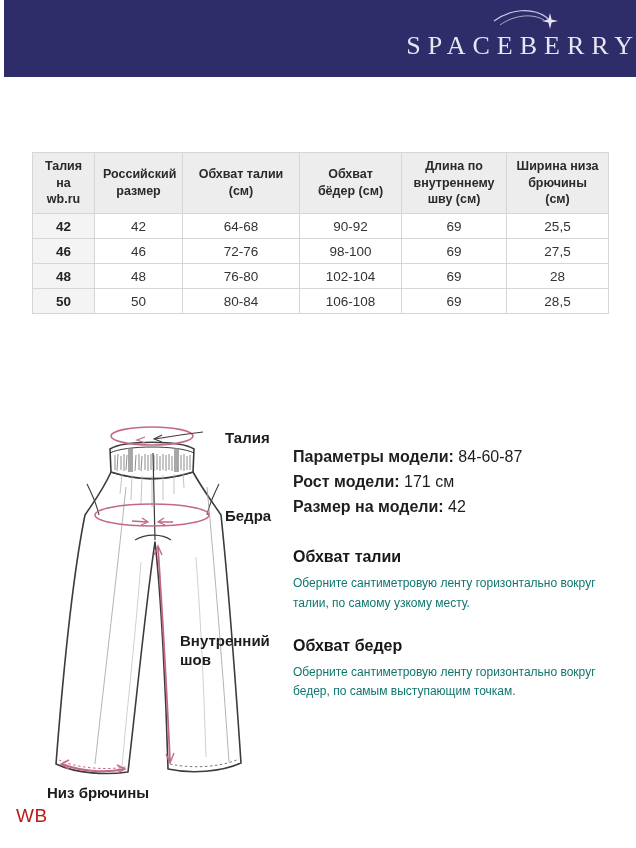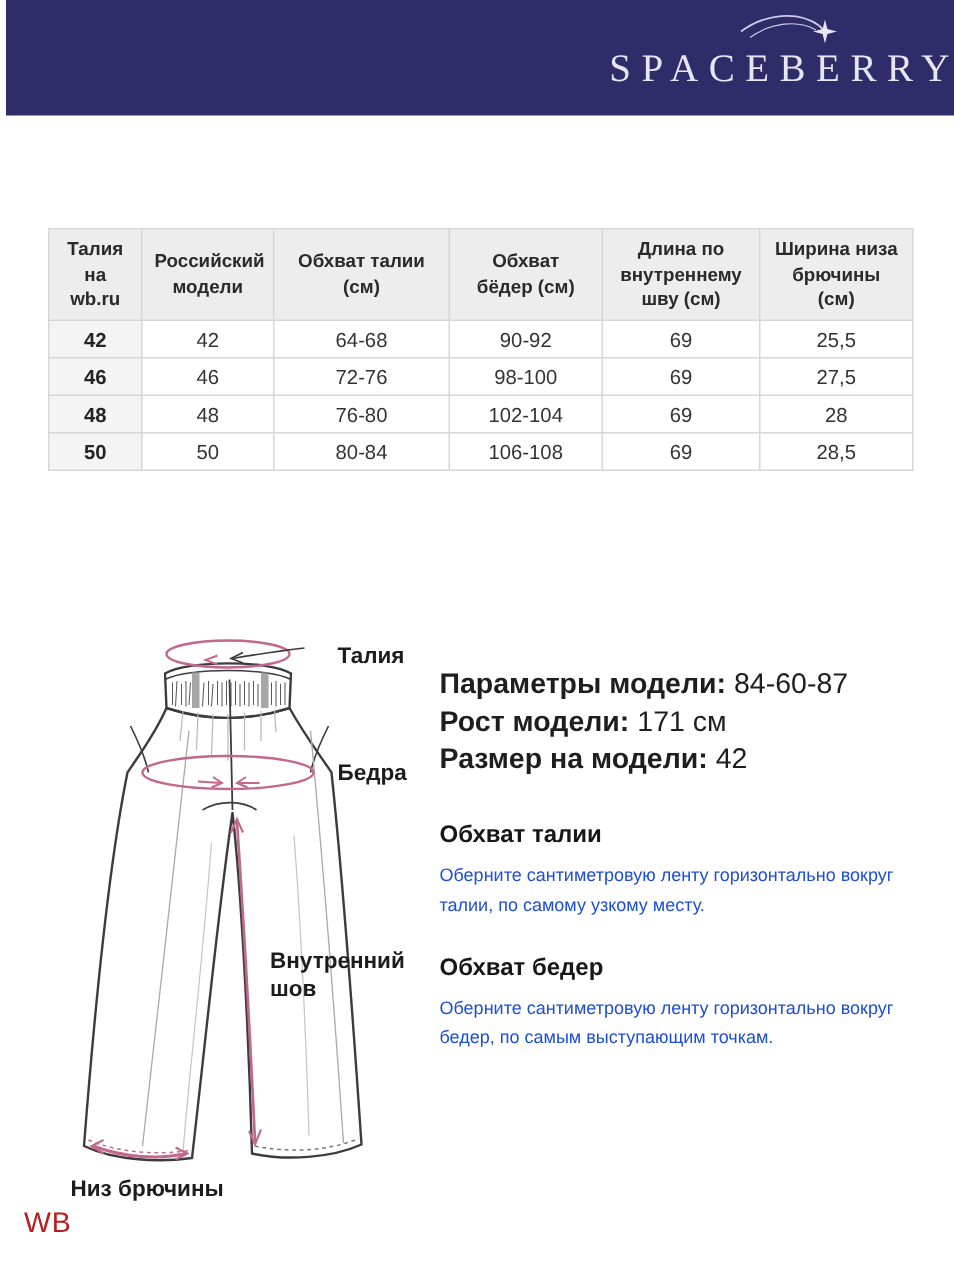--- a/index.html
+++ b/index.html
@@ -30,26 +30,26 @@
   .diagram svg { position:absolute; left:0; top:0; }
   .dg-label { position:absolute; font-size:15px; font-weight:bold; color:#1c1c1c; line-height:1.25; }
   .lbl-waist { left:200px; top:17px; }
   .lbl-hips  { left:200px; top:95px; }
   .lbl-inseam{ left:155px; top:220px; width:100px; }
   .lbl-hem   { left:22px;  top:372px; }
 
   
   .info-col { position:absolute; left:293px; top:444px; width:320px; }
   .model-block { margin-bottom:29px; }
-  .model-line { font-size:19px; color:#1e1e1e; line-height:25px; }
+  .model-line { font-size:16px; color:#1e1e1e; line-height:25px; }
   .model-line .lab { font-weight:bold; }
   .model-line .val { font-weight:normal; }
   .guide-section { margin-bottom:23px; }
   .guide-title { font-size:16px; font-weight:bold; color:#171717; margin-bottom:8px; }
-  .guide-text { font-size:12px; color:#1d4ed8; line-height:1.65; white-space:pre-line; max-width:305px; }
+  .guide-text { font-size:12px; color:#0f766e; line-height:1.65; white-space:pre-line; max-width:305px; }
 
   .watermark { position:absolute; left:16px; top:805px; font-size:19px; font-weight:normal;
                color:#b91c1c; letter-spacing:0.5px; }
 </style>
 </head>
 <body>
 
 <div class="page">
 
   <div class="brand-header">
@@ -69,21 +69,21 @@
       <col style="width:62px">
         <col style="width:88px">
         <col style="width:117px">
       <col style="width:102px">
         <col style="width:105px">
         <col style="width:102px">
     </colgroup>
     <thead>
       <tr>
         <th>Талия на wb.ru</th>
-        <th>Российский модели</th>
+        <th>Российский размер</th>
         <th>Обхват талии (см)</th>
         <th>Обхват бёдер (см)</th>
         <th>Длина по внутреннему шву (см)</th>
         <th>Ширина низа брючины (см)</th>
       </tr>
     </thead>
     <tbody>
       <tr>
         <td class="rowhead">42</td>
         <td>42</td>

